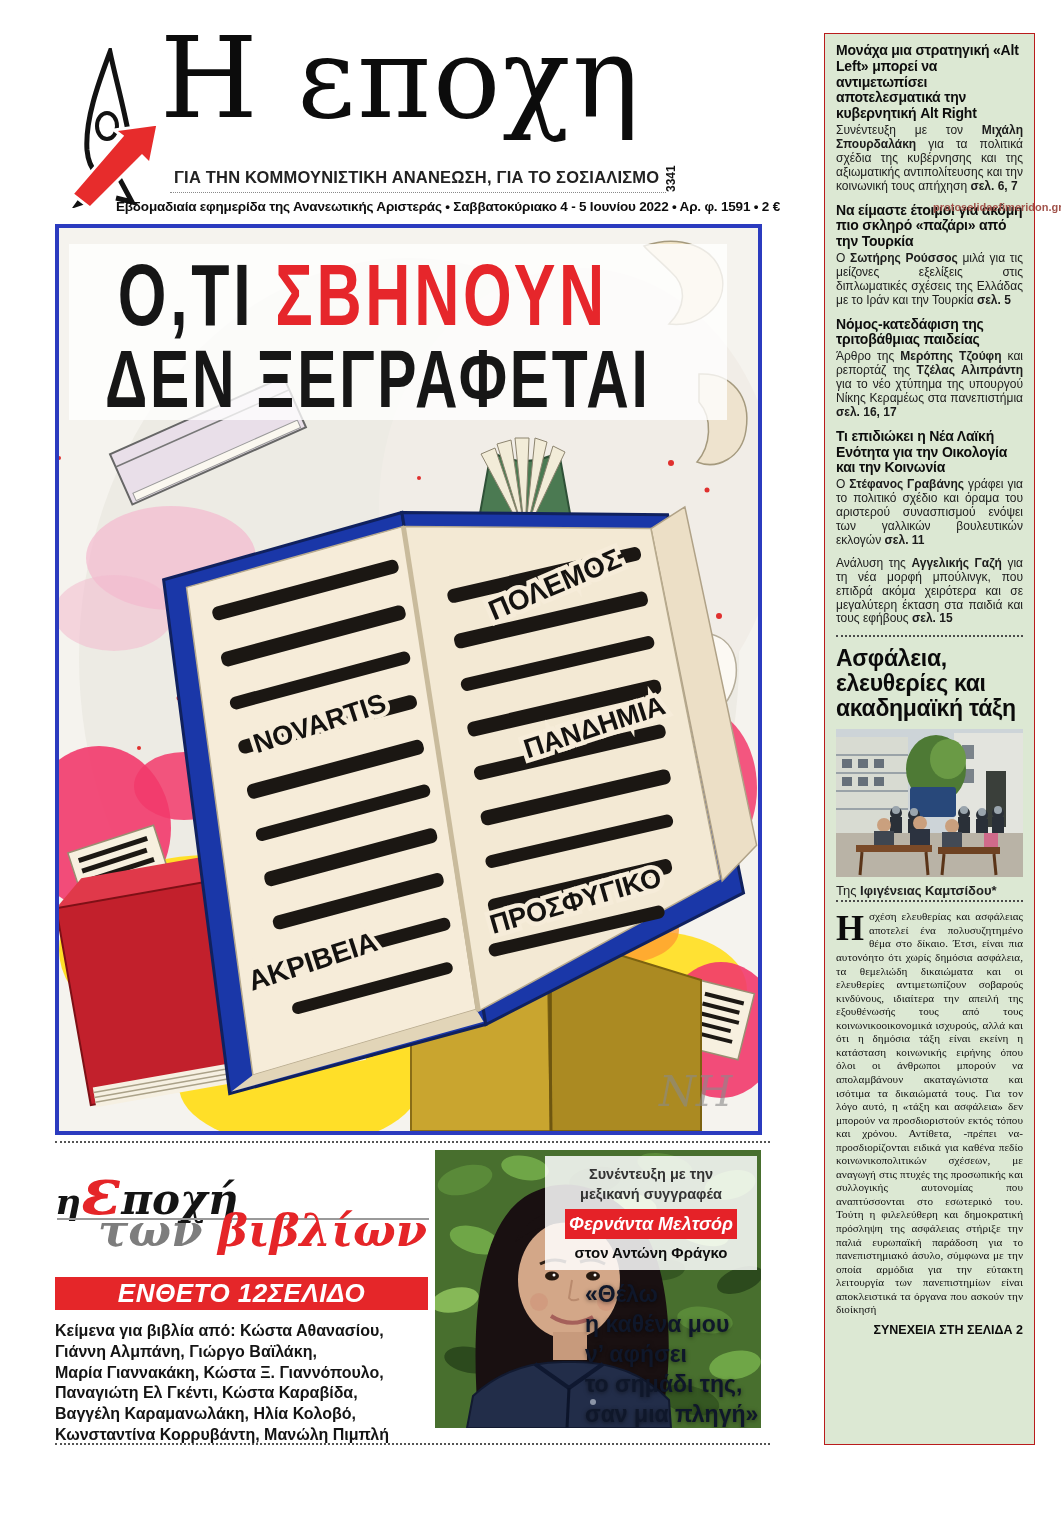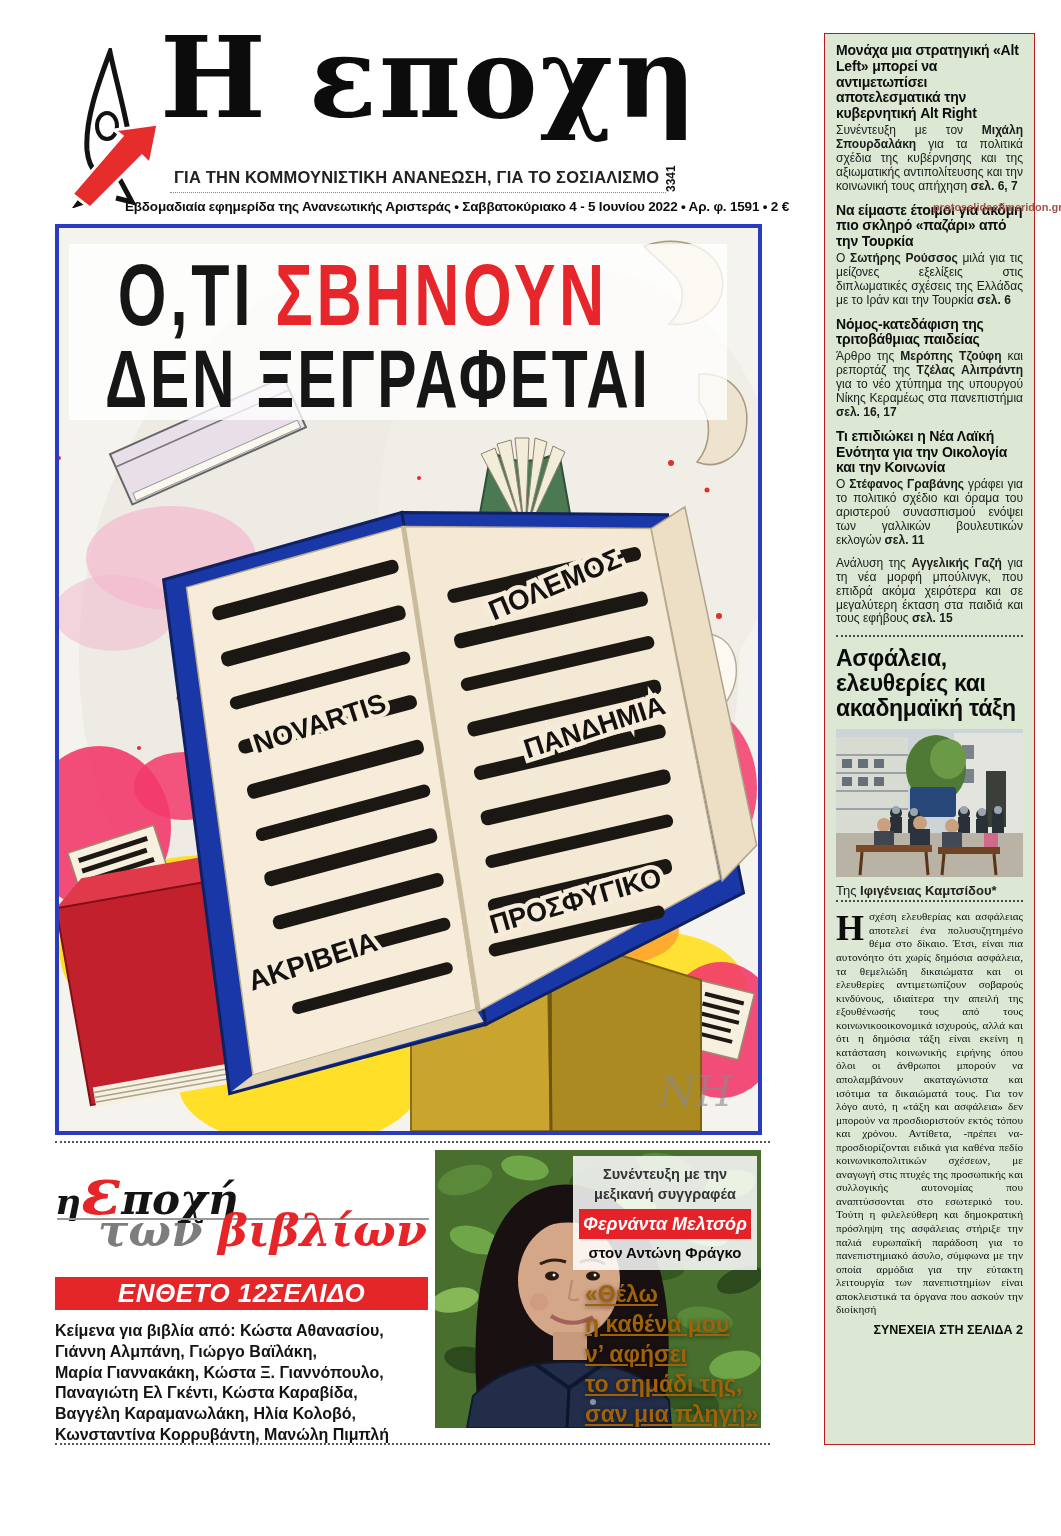--- a/index.html
+++ b/index.html
@@ -1,28 +1,28 @@
 <!DOCTYPE html>
 <html><head>
 <meta charset="utf-8">
 <style>
   html,body{margin:0;padding:0;background:#ffffff;}
   body{width:1061px;height:1536px;position:relative;overflow:hidden;
        font-family:"Liberation Sans",sans-serif;color:#111;}
   .abs{position:absolute;}
 
   
-  .masthead-title{left:160px;top:22px;font-family:"DejaVu Serif",serif;font-weight:700;
+  .masthead-title{left:160px;top:22px;font-family:"DejaVu Serif",serif;font-weight:400;
       font-size:112px;line-height:1;letter-spacing:2px;color:#0c0c0c;white-space:nowrap;}
   .masthead-code{left:664px;top:142px;height:50px;writing-mode:vertical-rl;
       transform:rotate(180deg);font:700 12px "Liberation Sans",sans-serif;color:#111;}
   .masthead-tagline{left:174px;top:168px;width:492px;font:700 16.5px/1.1 "Liberation Sans",sans-serif;
       color:#222;letter-spacing:.2px;white-space:nowrap;}
   .masthead-dotline{left:170px;top:192px;width:496px;height:0;border-top:1px dotted #8a8a8a;}
-  .masthead-issue{left:93px;top:199px;font:700 13.5px "Liberation Sans",sans-serif;
+  .masthead-issue{left:84px;top:199px;font:700 13.5px "Liberation Sans",sans-serif;
       letter-spacing:-.2px;color:#0d0d0d;white-space:nowrap;padding-left:32px;}
 
   
   .watermark{left:933px;top:201px;font:700 11px "Liberation Sans",sans-serif;
       color:#a2544c;z-index:60;white-space:nowrap;}
 
   
   .cover{left:55px;top:224px;width:707px;height:911px;border:4px solid #2b3bbf;
       box-sizing:border-box;background:#f5f3ee;}
   .cover svg{display:block;width:100%;height:100%;}
@@ -64,28 +64,28 @@
   .books-logo .twn{color:#7d7d7d;}
   .books-logo .biblia{color:#e52528;}
   .insert-banner{left:55px;top:1277px;width:373px;height:33px;background:#e52629;
       display:flex;align-items:center;justify-content:center;
       font:900 italic 26px "Liberation Sans",sans-serif;color:#fff;letter-spacing:.5px;}
   .authors{left:55px;top:1321px;width:374px;font:700 16px/1.3 "Liberation Sans",sans-serif;color:#141414;}
 
   
   .portrait{left:435px;top:1150px;width:326px;height:278px;overflow:hidden;}
   .portrait svg{position:absolute;left:0;top:0;width:100%;height:100%;display:block;}
-  .kicker-box{position:absolute;right:4px;top:6px;width:172px;padding:9px 6px 8px;
+  .kicker-box{position:absolute;right:4px;top:6px;width:172px;padding:9px 20px 8px;
       background:rgba(255,255,255,.85);text-align:center;}
   .kicker-line{font:600 14.5px/1.35 "Liberation Sans",sans-serif;color:#333;}
   .name-box{background:#e52228;color:#fff;font:900 italic 18px/1 "Liberation Sans",sans-serif;
       padding:6px 2px;margin:5px 0 5px;}
   .interviewer{font:700 15px/1.2 "Liberation Sans",sans-serif;color:#0d0d0d;}
-  .quote{position:absolute;left:150px;top:130px;color:#a16207;
-      font:700 23px/1.3 "Liberation Sans",sans-serif;text-shadow:0 1px 4px rgba(0,0,0,.5);text-decoration:underline;}
+  .quote{position:absolute;left:150px;top:130px;color:#0f172a;
+      font:700 23px/1.3 "Liberation Sans",sans-serif;text-shadow:0 1px 4px rgba(0,0,0,.5);}
 </style>
 </head>
 <body>
 
 <svg class="abs" style="left:58px;top:48px;" width="112" height="160" viewBox="0 0 112 160">
   <path d="M52,4 C40,36 27,72 29,102 C31,124 44,133 54,131 C68,127 75,110 71,88 C65,56 57,28 52,4 Z" fill="#fff" stroke="#121212" stroke-width="5"></path>
   <ellipse cx="49" cy="78" rx="10" ry="13" fill="#fff" stroke="#121212" stroke-width="4"></ellipse>
   <path d="M40,128 L20,156 L38,150" fill="none" stroke="#121212" stroke-width="5"></path>
   <path d="M60,128 L74,154 L58,150" fill="none" stroke="#121212" stroke-width="5"></path>
   <path d="M14,146 L64,88 L56,82 L100,76 L92,116 L84,108 L32,160 Z" fill="#e72c2c" stroke="#ffffff" stroke-width="3"></path>
@@ -247,21 +247,21 @@
 </div>
 
 <div class="abs panel">
   <div>
       <div>
         <div class="news-title">Μονάχα μια στρατηγική «Alt Left» μπορεί να αντιμετωπίσει αποτελεσματικά την κυβερνητική Alt Right</div>
         <div class="news-body"><span>Συνέντευξη με τον </span><span class="nb">Μιχάλη Σπουρδαλάκη</span><span> για τα πολιτικά σχέδια της κυβέρνησης και της αξιωματικής αντιπολίτευσης και την κοινωνική τους απήχηση </span><span class="nb">σελ. 6, 7</span></div>
       </div>
       <div>
         <div class="news-title">Να είμαστε έτοιμοι για ακόμη πιο σκληρό «παζάρι» από την Τουρκία</div>
-        <div class="news-body"><span>Ο </span><span class="nb">Σωτήρης Ρούσσος</span><span> μιλά για τις μείζονες εξελίξεις στις διπλωματικές σχέσεις της Ελλάδας με το Ιράν και την Τουρκία </span><span class="nb">σελ. 6</span></div>
+        <div class="news-body"><span>Ο </span><span class="nb">Σωτήρης Ρούσσος</span><span> μιλά για τις μείζονες εξελίξεις στις διπλωματικές σχέσεις της Ελλάδας με το Ιράν και την Τουρκία </span><span class="nb">σελ. 5</span></div>
       </div>
       <div>
         <div class="news-title">Νόμος-κατεδάφιση της τριτοβάθμιας παιδείας</div>
         <div class="news-body"><span>Άρθρο της </span><span class="nb">Μερόπης Τζούφη</span><span> και ρεπορτάζ της </span><span class="nb">Τζέλας Αλιπράντη</span><span> για το νέο χτύπημα της υπουργού Νίκης Κεραμέως στα πανεπιστήμια </span><span class="nb">σελ. 16, 17</span></div>
       </div>
       <div>
         <div class="news-title">Τι επιδιώκει η Νέα Λαϊκή Ενότητα για την Οικολογία και την Κοινωνία</div>
         <div class="news-body"><span>Ο </span><span class="nb">Στέφανος Γραβάνης</span><span> γράφει για το πολιτικό σχέδιο και όραμα του αριστερού συνασπισμού ενόψει των γαλλικών βουλευτικών εκλογών </span><span class="nb">σελ. 11</span></div>
       </div>
       <div>

